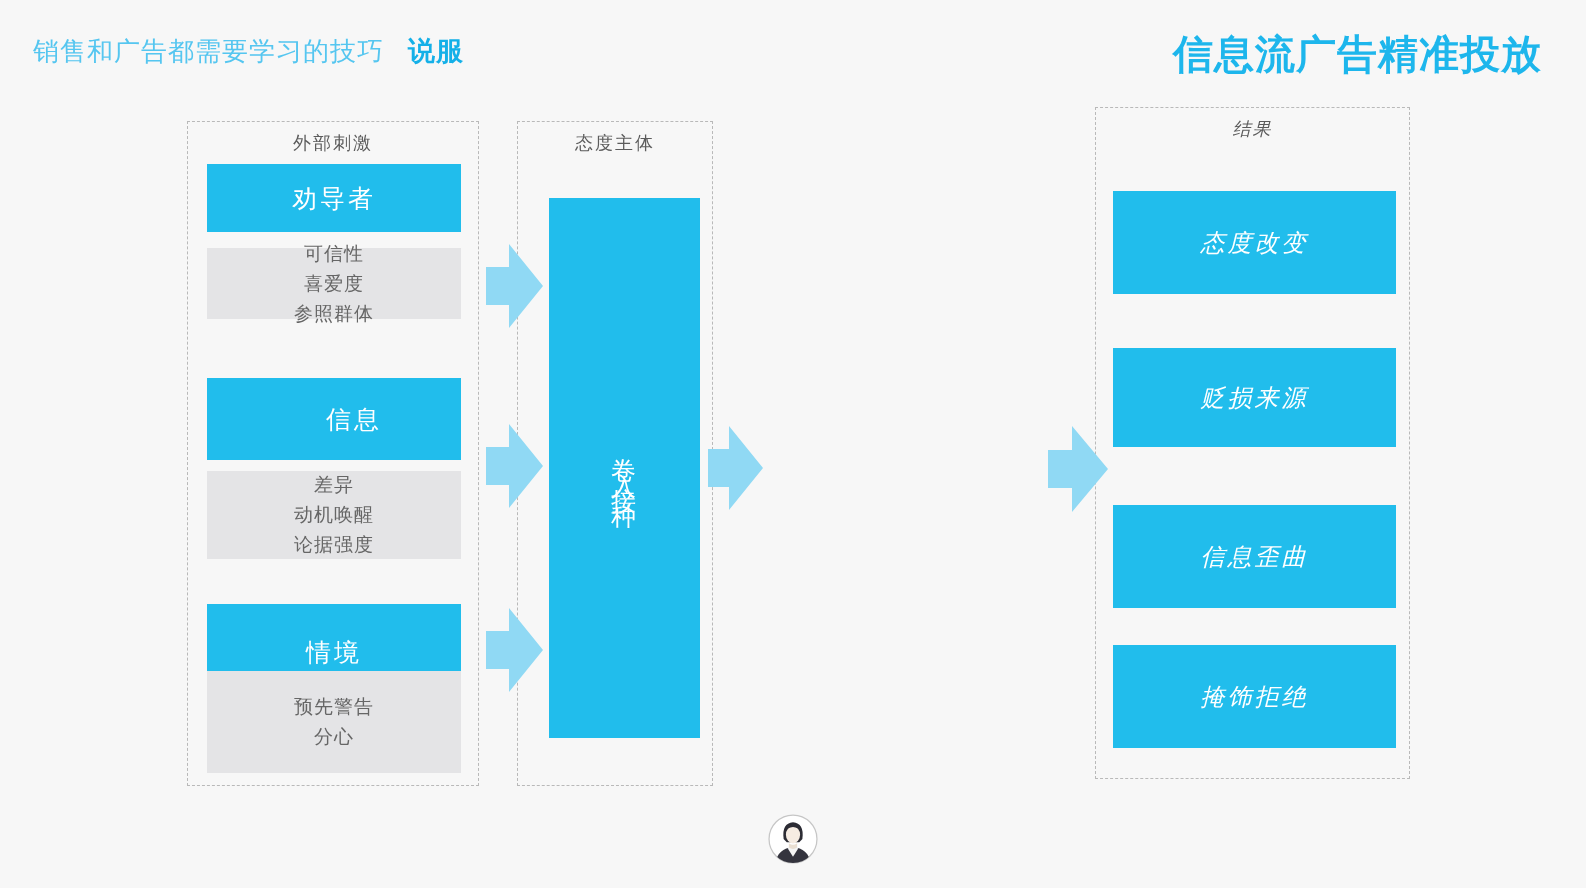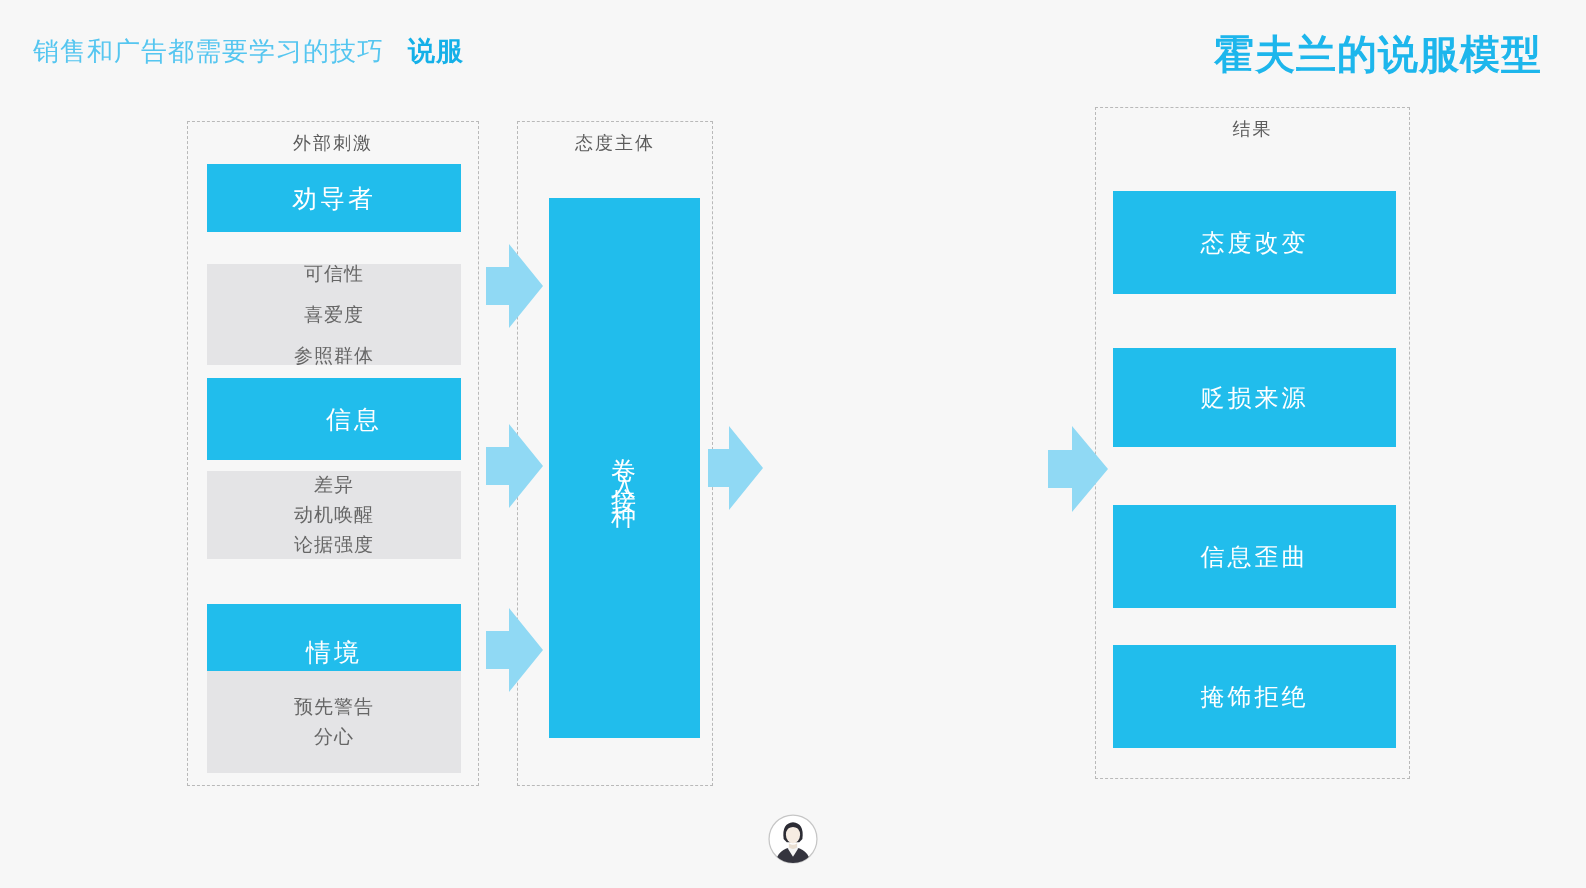--- a/index.html
+++ b/index.html
@@ -41,39 +41,39 @@
     border:1px dashed #b9b9b9;
   }
   .col-header{
     position:absolute;top:9px;left:0;right:0;
     text-align:center;font-size:18px;color:#5c5c5c;
     letter-spacing:2px;
   }
   #col1{left:187px;top:121px;width:292px;height:665px;}
   #col2{left:517px;top:121px;width:196px;height:665px;}
   #col3{left:758px;top:121px;width:292px;height:665px;}
-  #col4{left:1095px;top:107px;width:315px;height:672px;}
+  #col4{left:1095px;top:107px;width:315px;height:672px;font-style:italic;}
 
   
   .blue-box{
     position:absolute;background:var(--accent-blue);
     color:#fff;display:flex;align-items:center;justify-content:center;
     font-size:25px;letter-spacing:3px;white-space:nowrap;
   }
   .gray-box{
     position:absolute;background:var(--panel-gray);
     color:#666;display:flex;flex-direction:column;
     align-items:center;justify-content:center;
     font-size:19px;line-height:30px;letter-spacing:1px;
   }
 
   
   .c1{left:19px;width:254px;}
   #g1b{top:42px;height:68px;}
-  #g1g{top:142px;height:101px;gap:11px;}
+  #g1g{top:126px;height:71px;}
   #g2b{top:256px;height:82px;padding-left:40px;}
   #g2g{top:338px;height:88px;margin-top:11px;}
   #g3b{top:467px;height:96px;margin-top:15px;}
   #g3g{top:549px;height:102px;}
 
   
   #involve{
     left:31px;top:76px;width:151px;height:540px;
   }
   #involve .v-label{
@@ -116,21 +116,21 @@
   }
 </style>
 </head>
 <body>
 
 <div class="stage">
 
   <div class="subtitle">
     <span>销售和广告都需要学习的技巧</span><span class="hl">说服</span>
   </div>
-  <div class="main-title">霍夫兰的说服模型</div>
+  <div class="main-title">信息流广告精准投放</div>
 
   <div class="col" id="col1">
     <div class="col-header">外部刺激</div>
 
     <div class="blue-box c1" id="g1b">劝导者</div>
     <div class="gray-box c1" id="g1g">
       <div>可信性</div>
       <div>喜爱度</div>
       <div>参照群体</div>
     </div>

